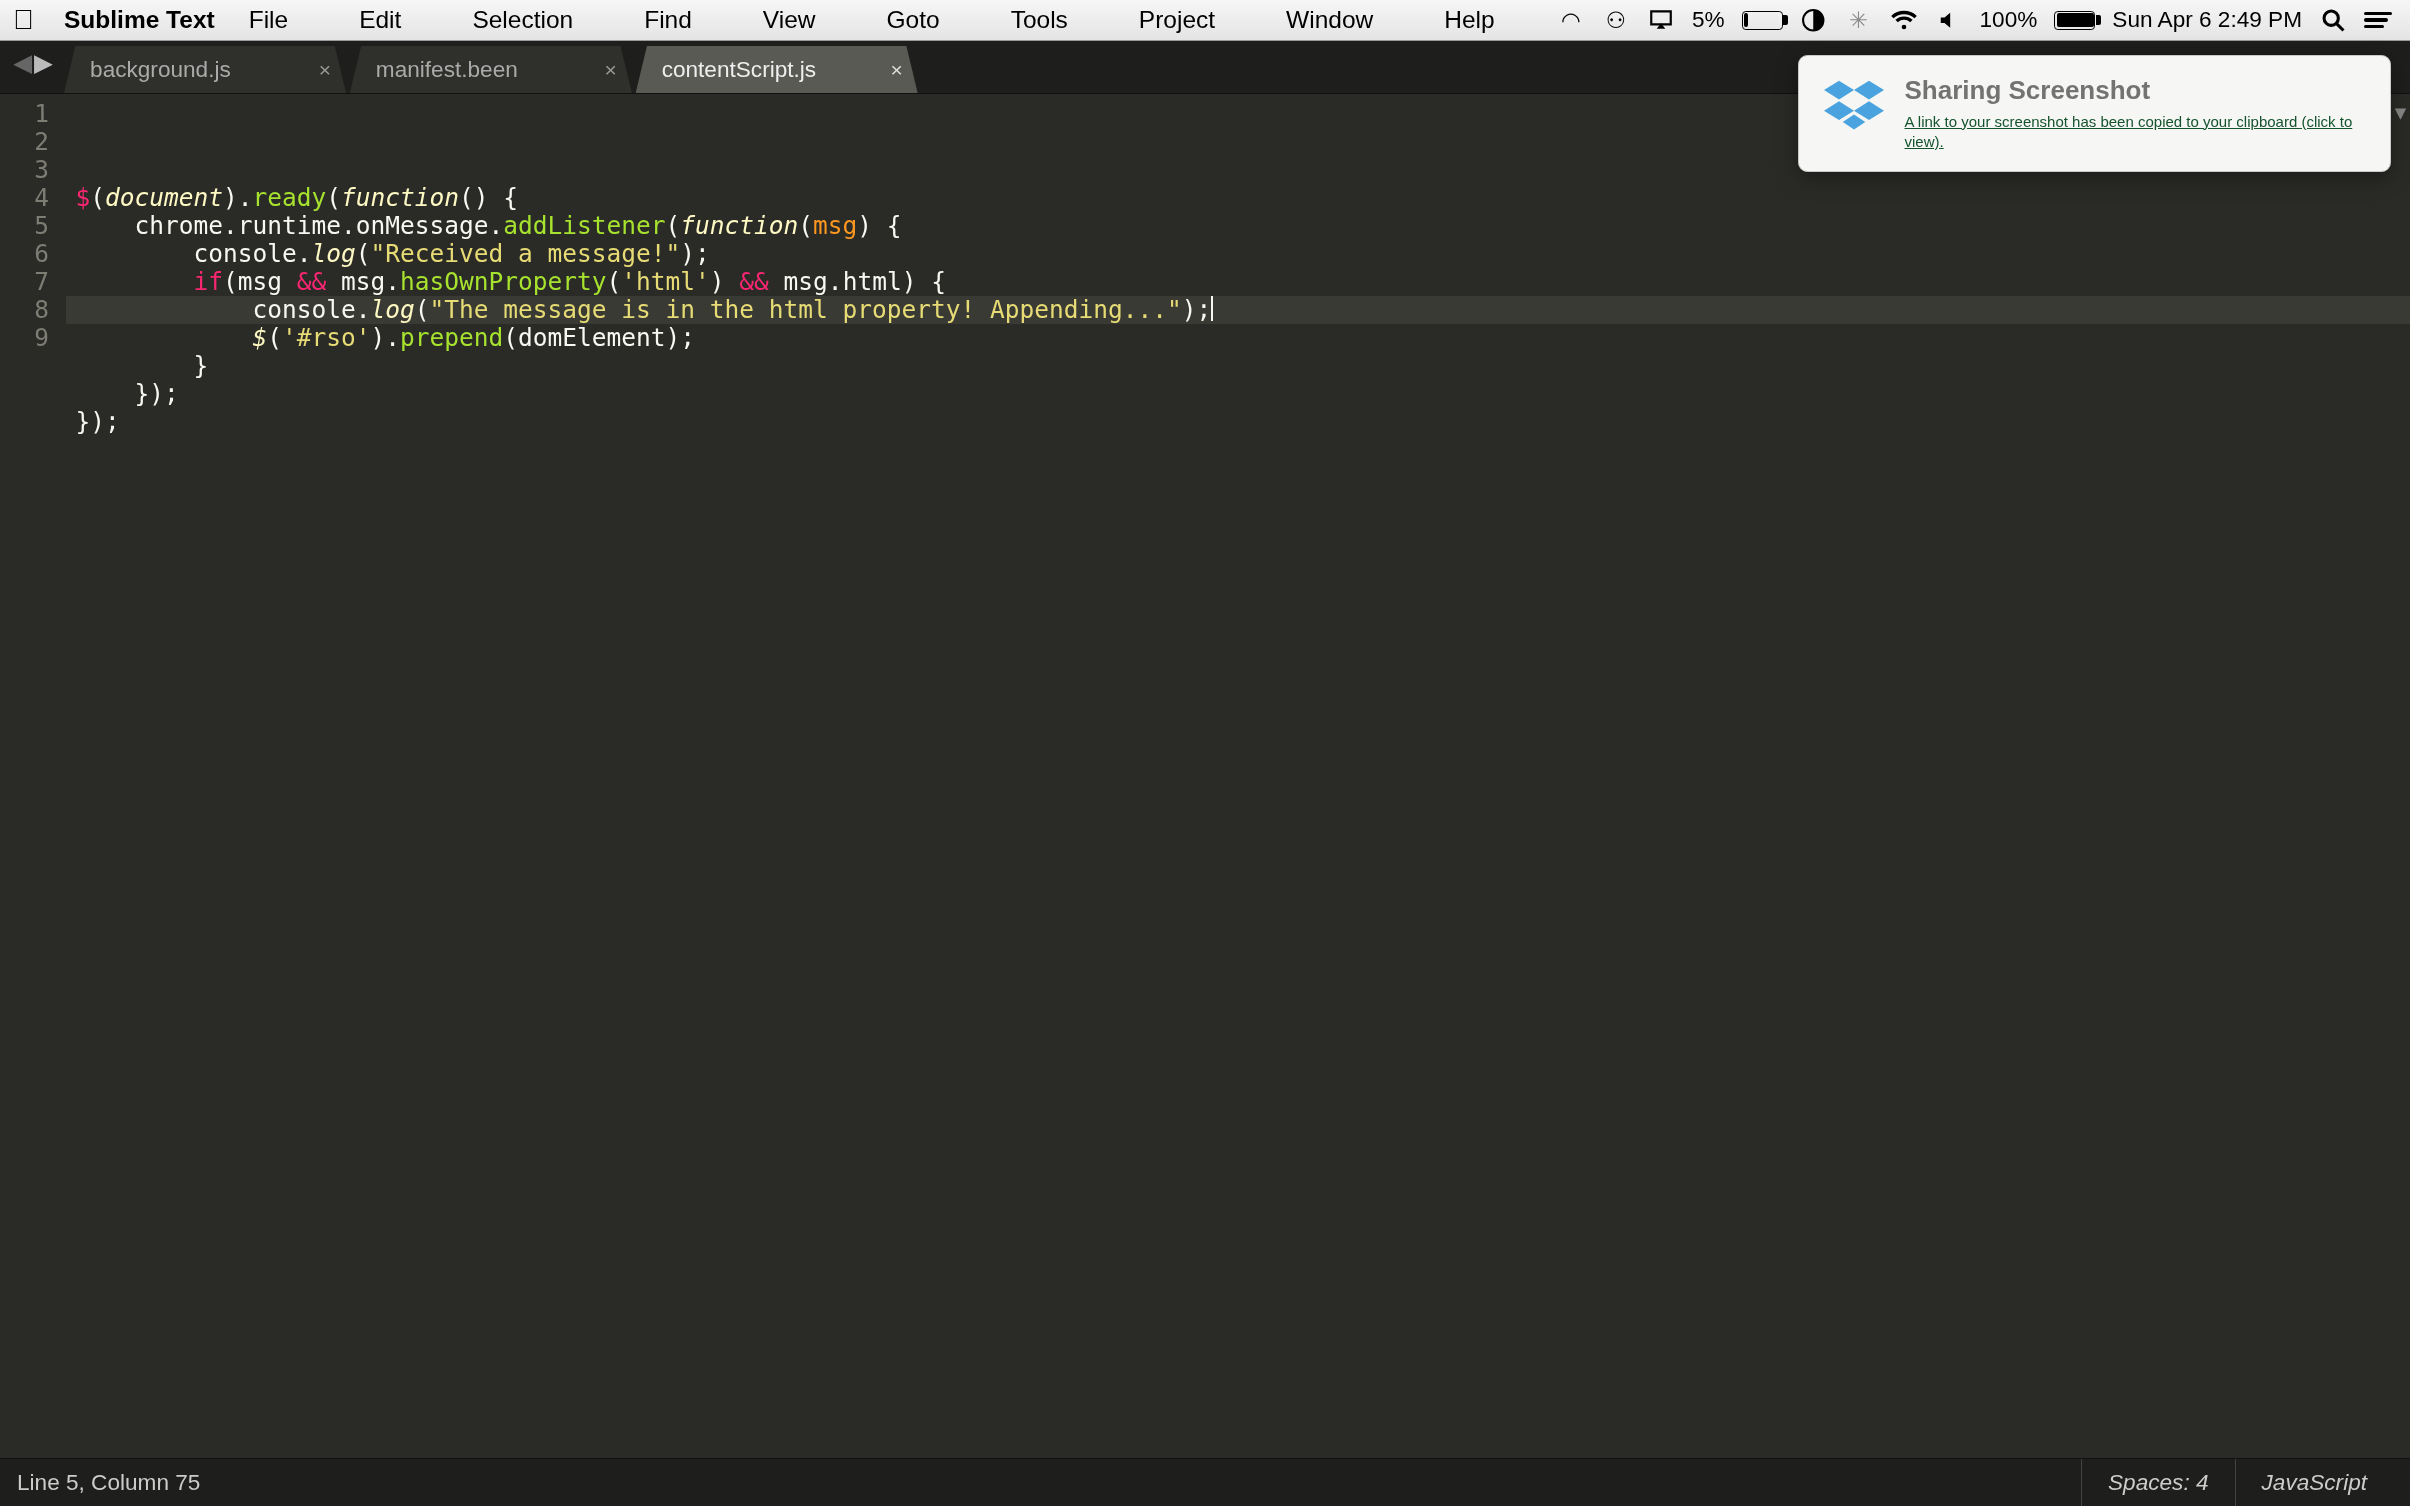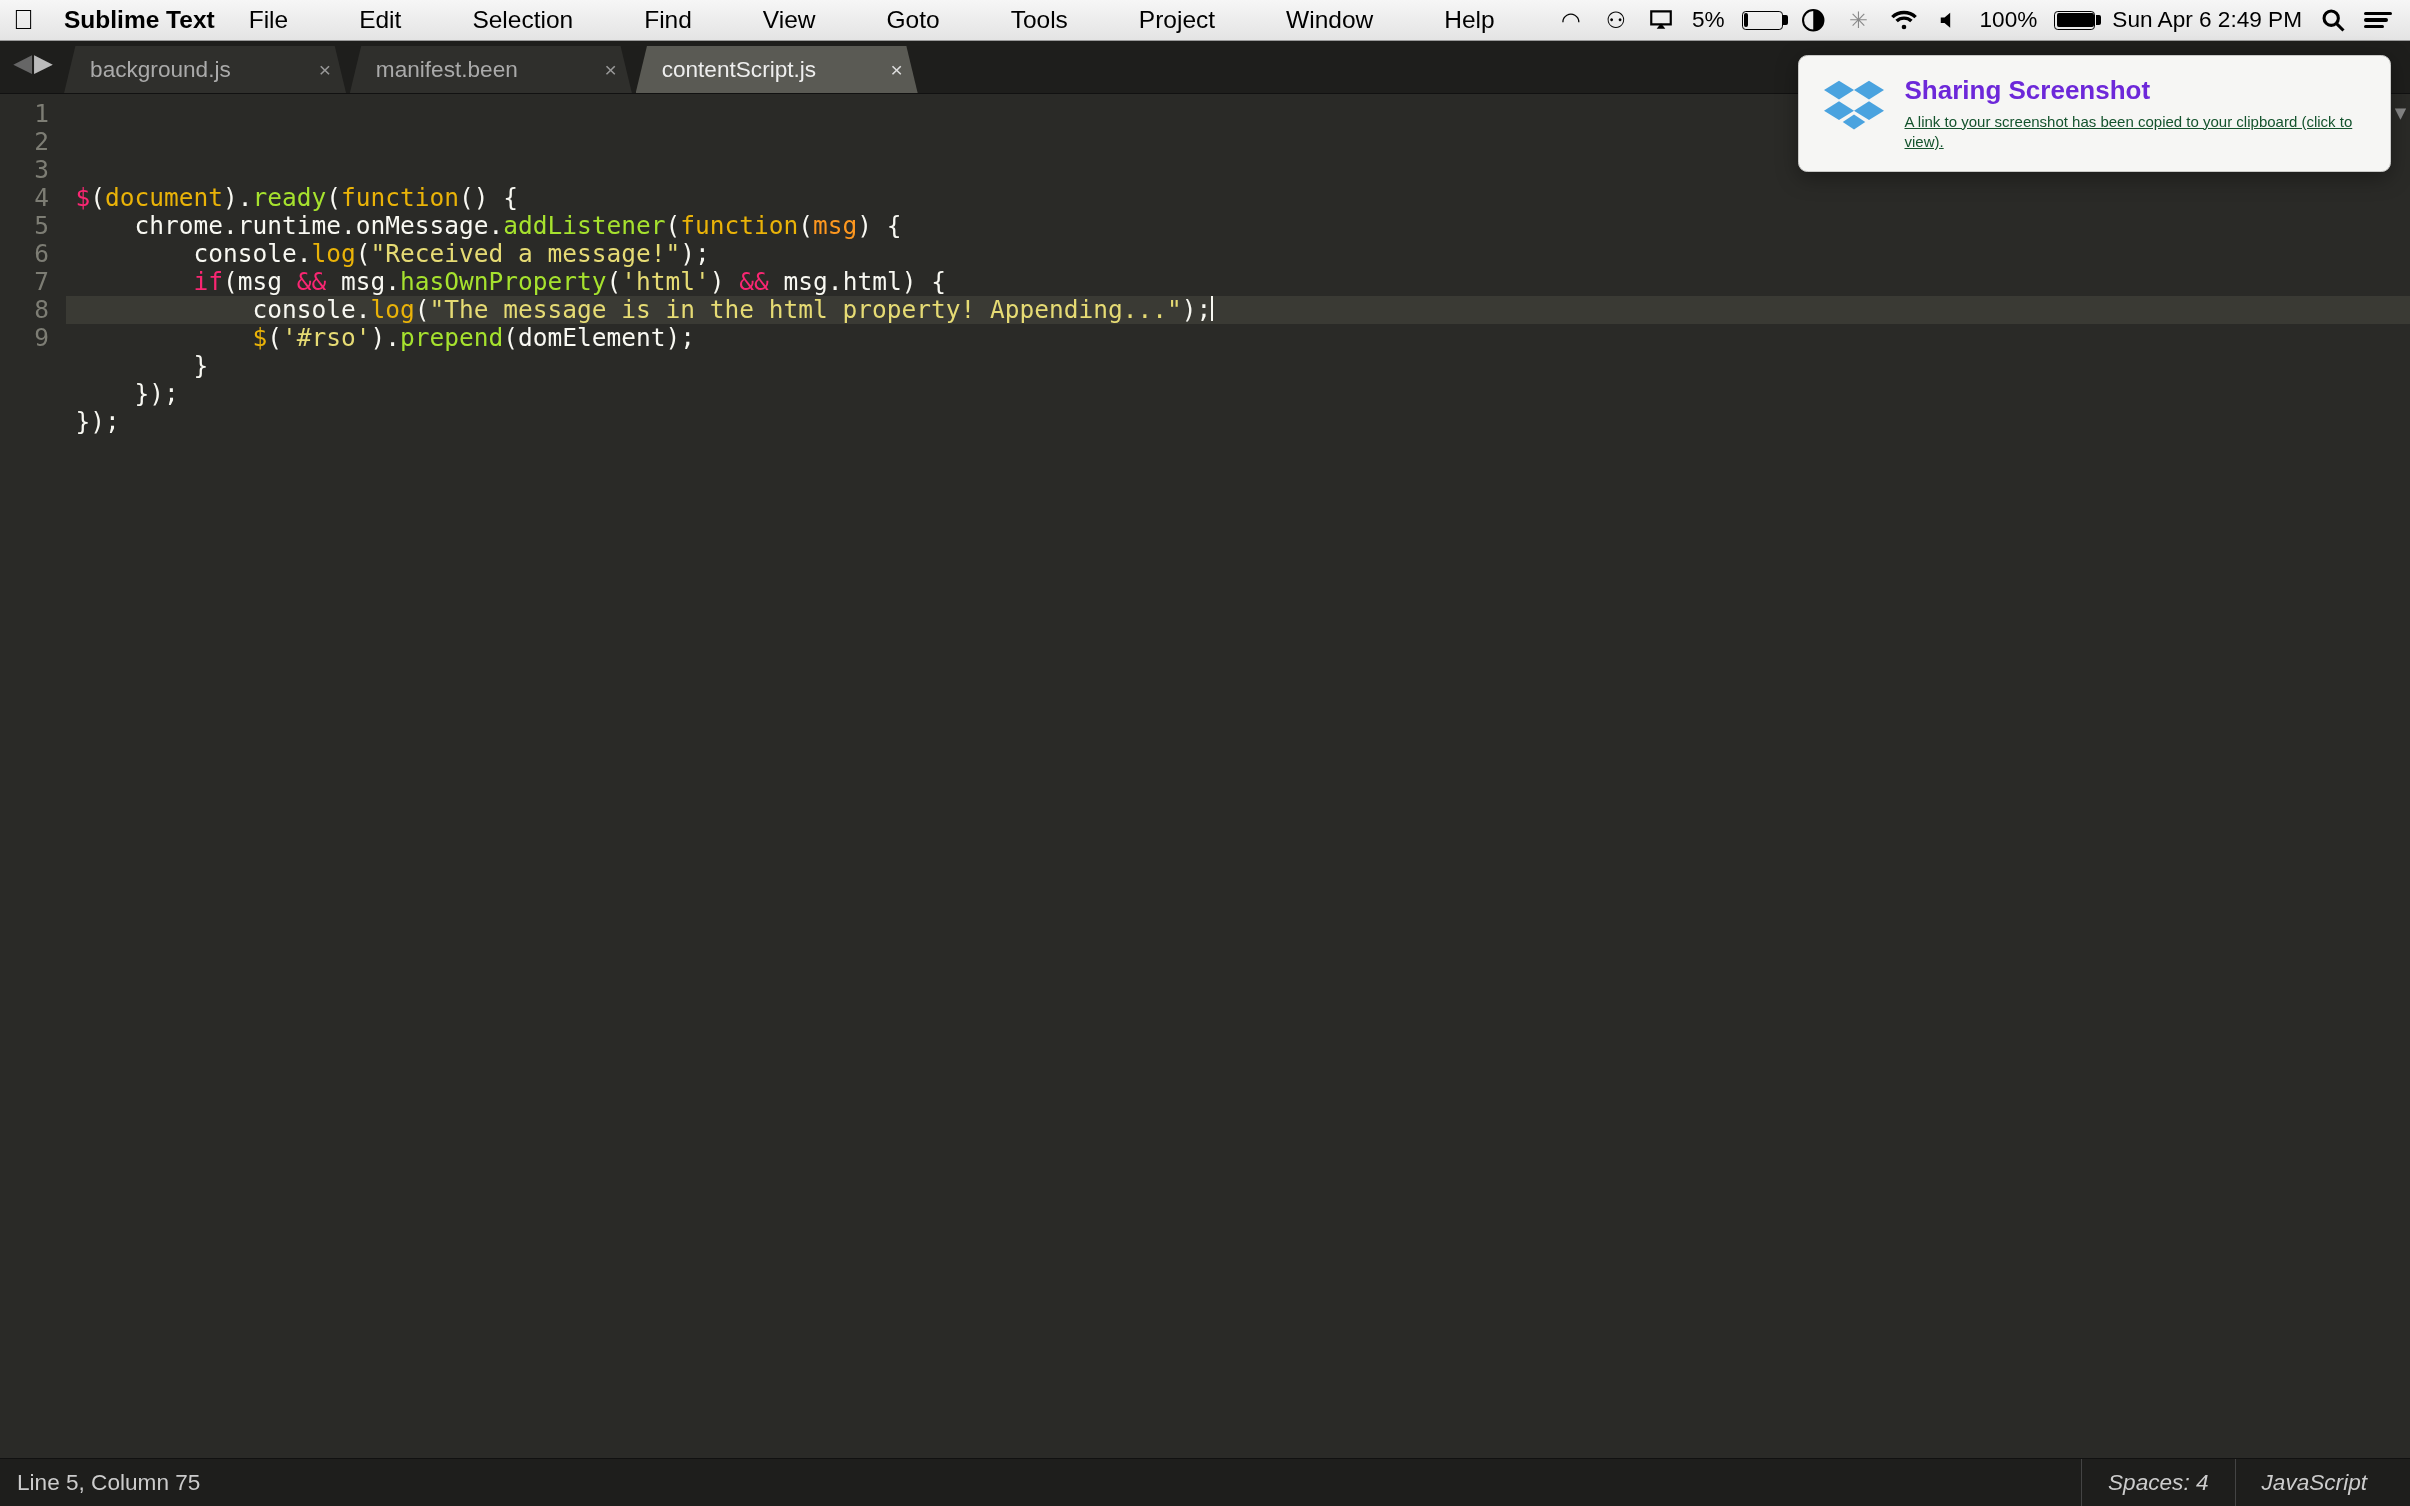--- a/index.html
+++ b/index.html
@@ -61,41 +61,41 @@
   .tab.active .close { color:#ddd; }
 
   
   .editor { flex:1; display:flex; background:#2a2a27; font-family: "Menlo","Consolas",monospace; font-size:24.5px; line-height:28px; position:relative; }
   .gutter { width:66px; text-align:right; padding:5.6px 17px 5.6px 0; color:#7d7d74; user-select:none; }
   .gutter div { height:28px; }
   .code { flex:1; padding:5.6px 0; color:#f8f8f2; white-space:pre; position:relative; }
   .code .line { height:28px; padding-left:9.4px; }
   .code .line.hl { background:#3a3a34; }
   .tok-orange{color:#fd971f;} .tok-yellow{color:#e6db74;} .tok-red{color:#f92672;}
-  .tok-blue{color:#eab308; } .tok-green{color:#a6e22e;} .tok-white{color:#f8f8f2;}
+  .tok-blue{color:#fef9c3; font-style:italic;} .tok-green{color:#a6e22e;} .tok-white{color:#f8f8f2;}
   .cursor { display:inline-block; width:1.9px; height:24.5px; background:#f8f8f2; vertical-align:middle; margin-bottom:3.8px; }
   .minimap-toggle { position:absolute; right:3.8px; top:3.8px; color:#888; font-size:19px; }
 
   
   .statusbar {
     height:48px; background:#1e1e1c; border-top:0.9px solid #111; color:#ccc;
     display:flex; align-items:center; font-size:22.6px; padding:0 17px;
   }
   .statusbar .spacer{flex:1;}
   .statusbar .cell { padding:0 26px; border-left:0.9px solid #444; height:100%; display:flex; align-items:center;font-style:italic; }
 
   
   .notification {
     position:absolute; top:55px; right:19px; width:593px; background:#f6f6f4;
     border:0.9px solid #c9c9c7; border-radius:9.4px; box-shadow:0 5.6px 21px rgba(0,0,0,.35);
     display:flex; padding:19px 24.5px; gap:21px; z-index:50;
   }
   .notification .icon { width:60px; height:60px; flex-shrink:0; }
   .notification .icon svg { width:100%; height:100%; }
-  .notification .body .title { font-size:26px; font-weight:600; color:#6d28d9; margin-bottom:5.6px; }
+  .notification .body .title { font-size:26px; font-weight:600; color:#737373; margin-bottom:5.6px; }
   .notification .body .msg   { font-size:15px; color:#14532d; line-height:1.35;text-decoration:underline; }
 </style>
 </head>
 <body>
 
 <div class="mac-menubar">
   <div class="apple"></div>
   <div class="appname">Sublime Text</div>
   <div id="menu-items" style="display: flex; gap: 37px;">
       <div class="menu-item">File</div>

